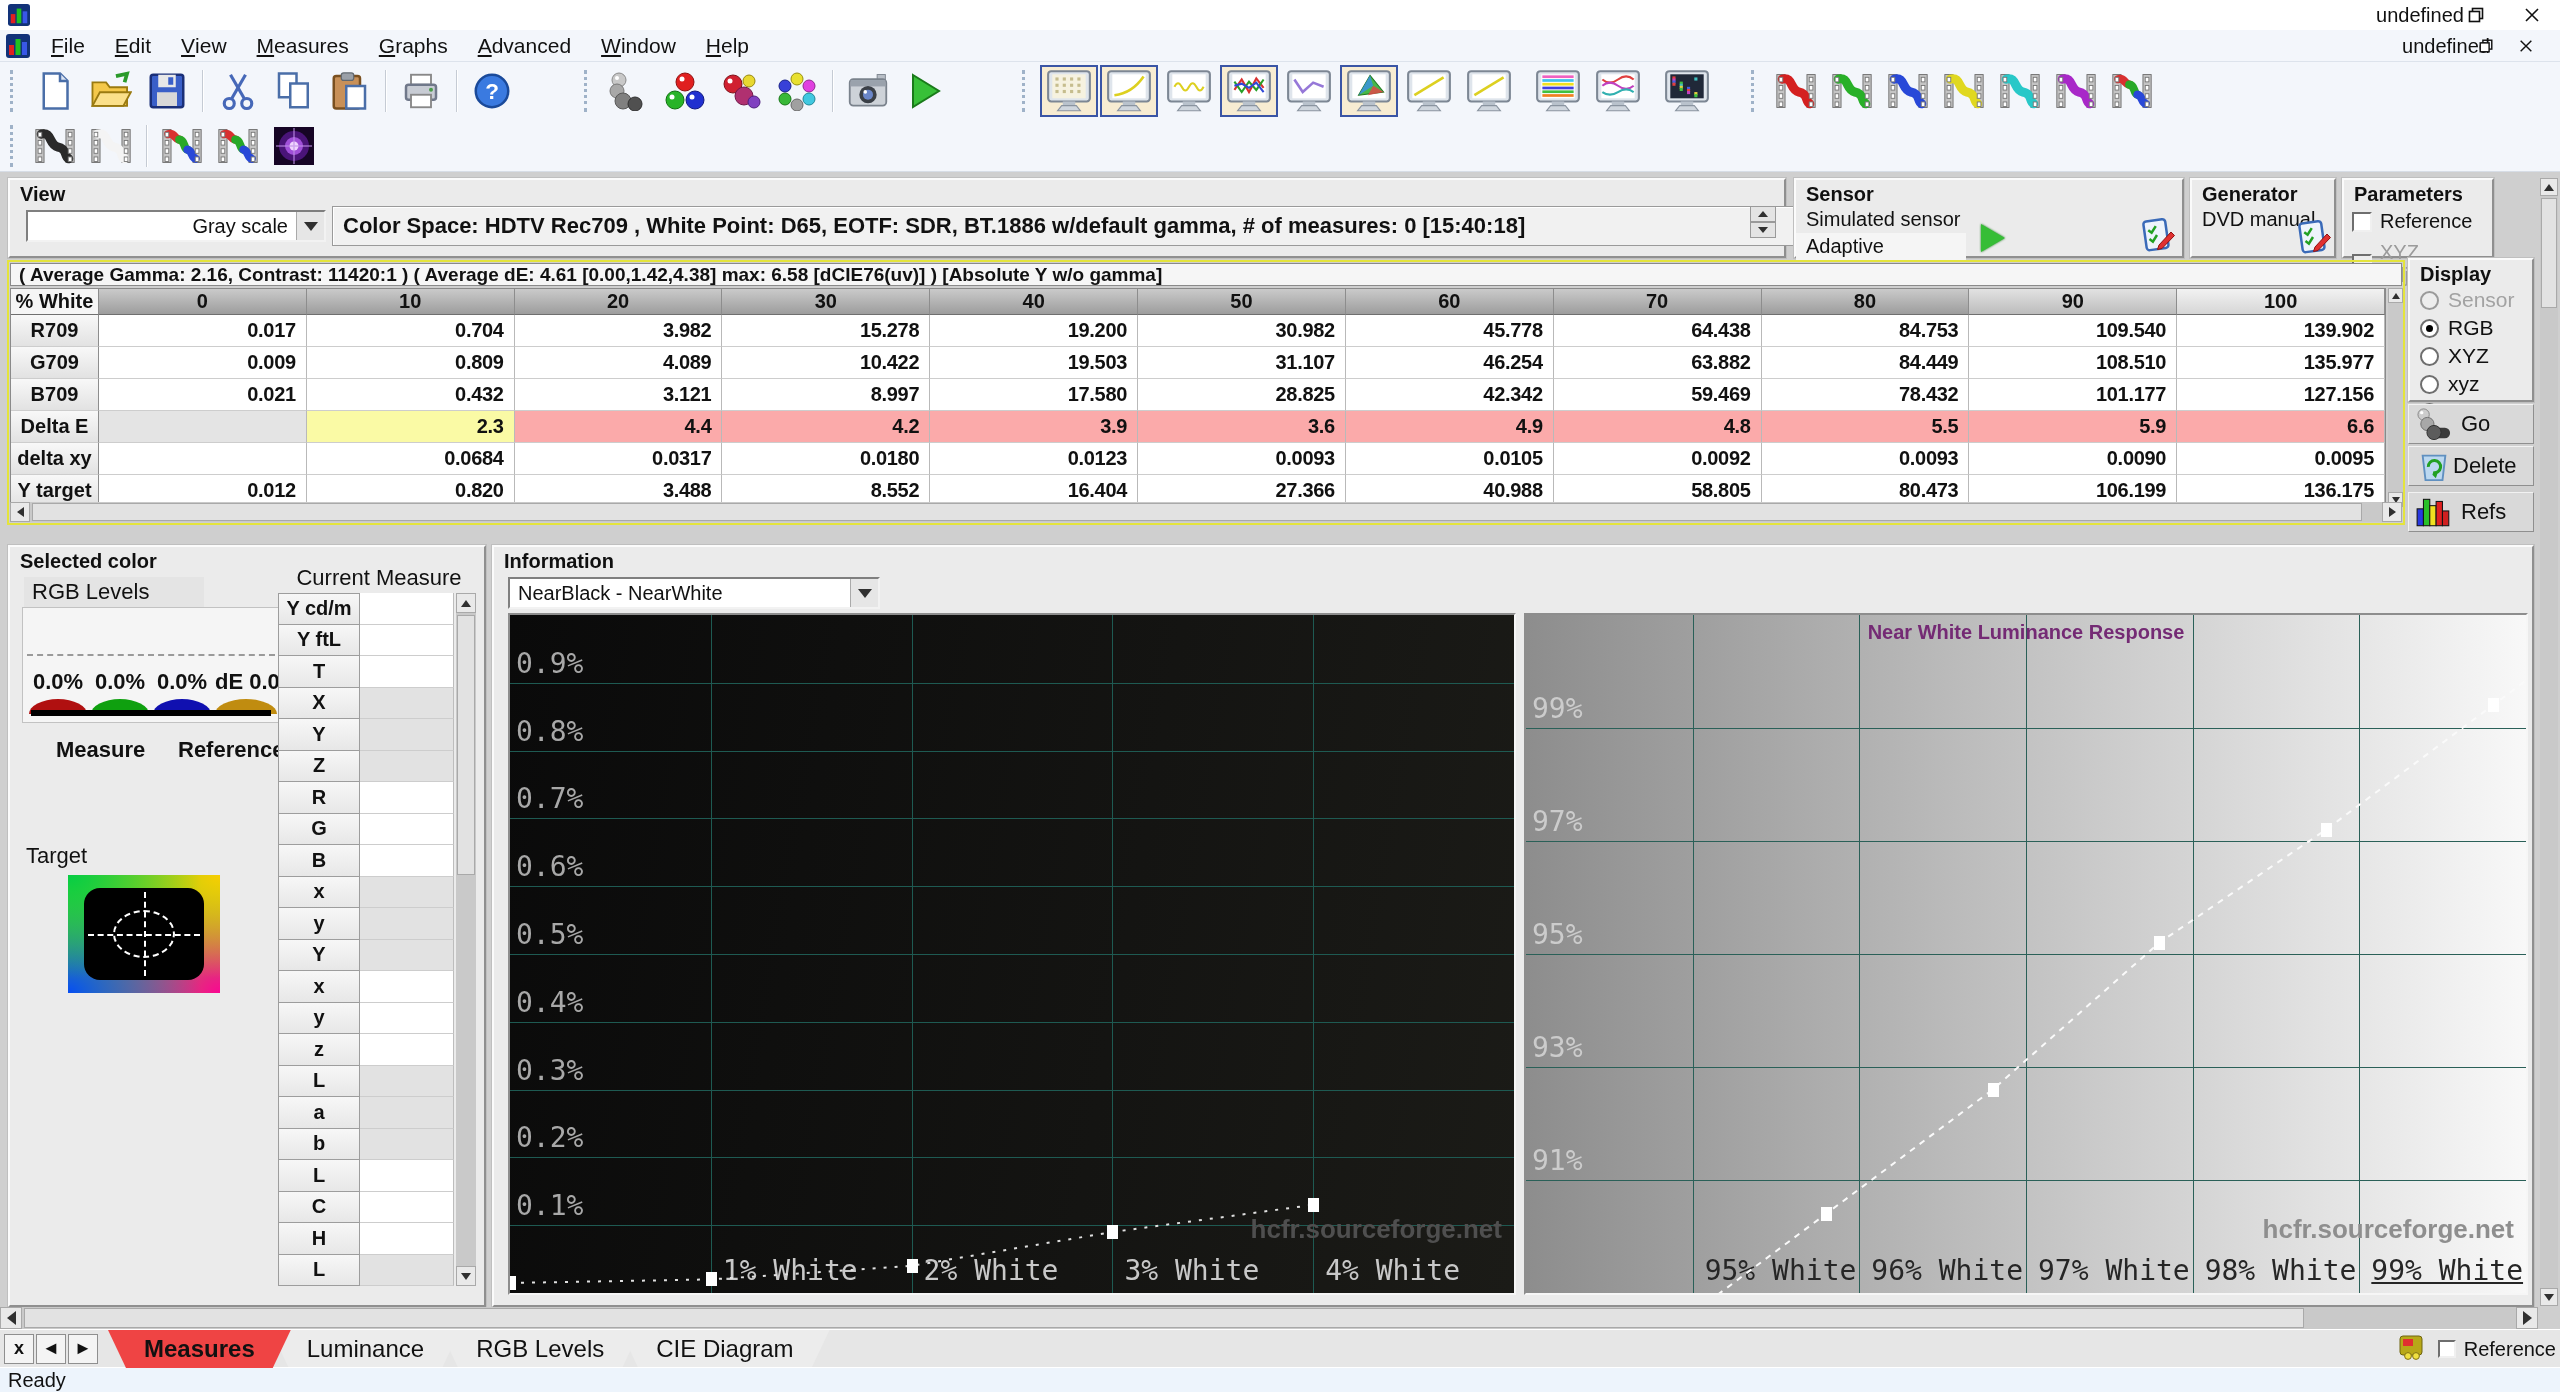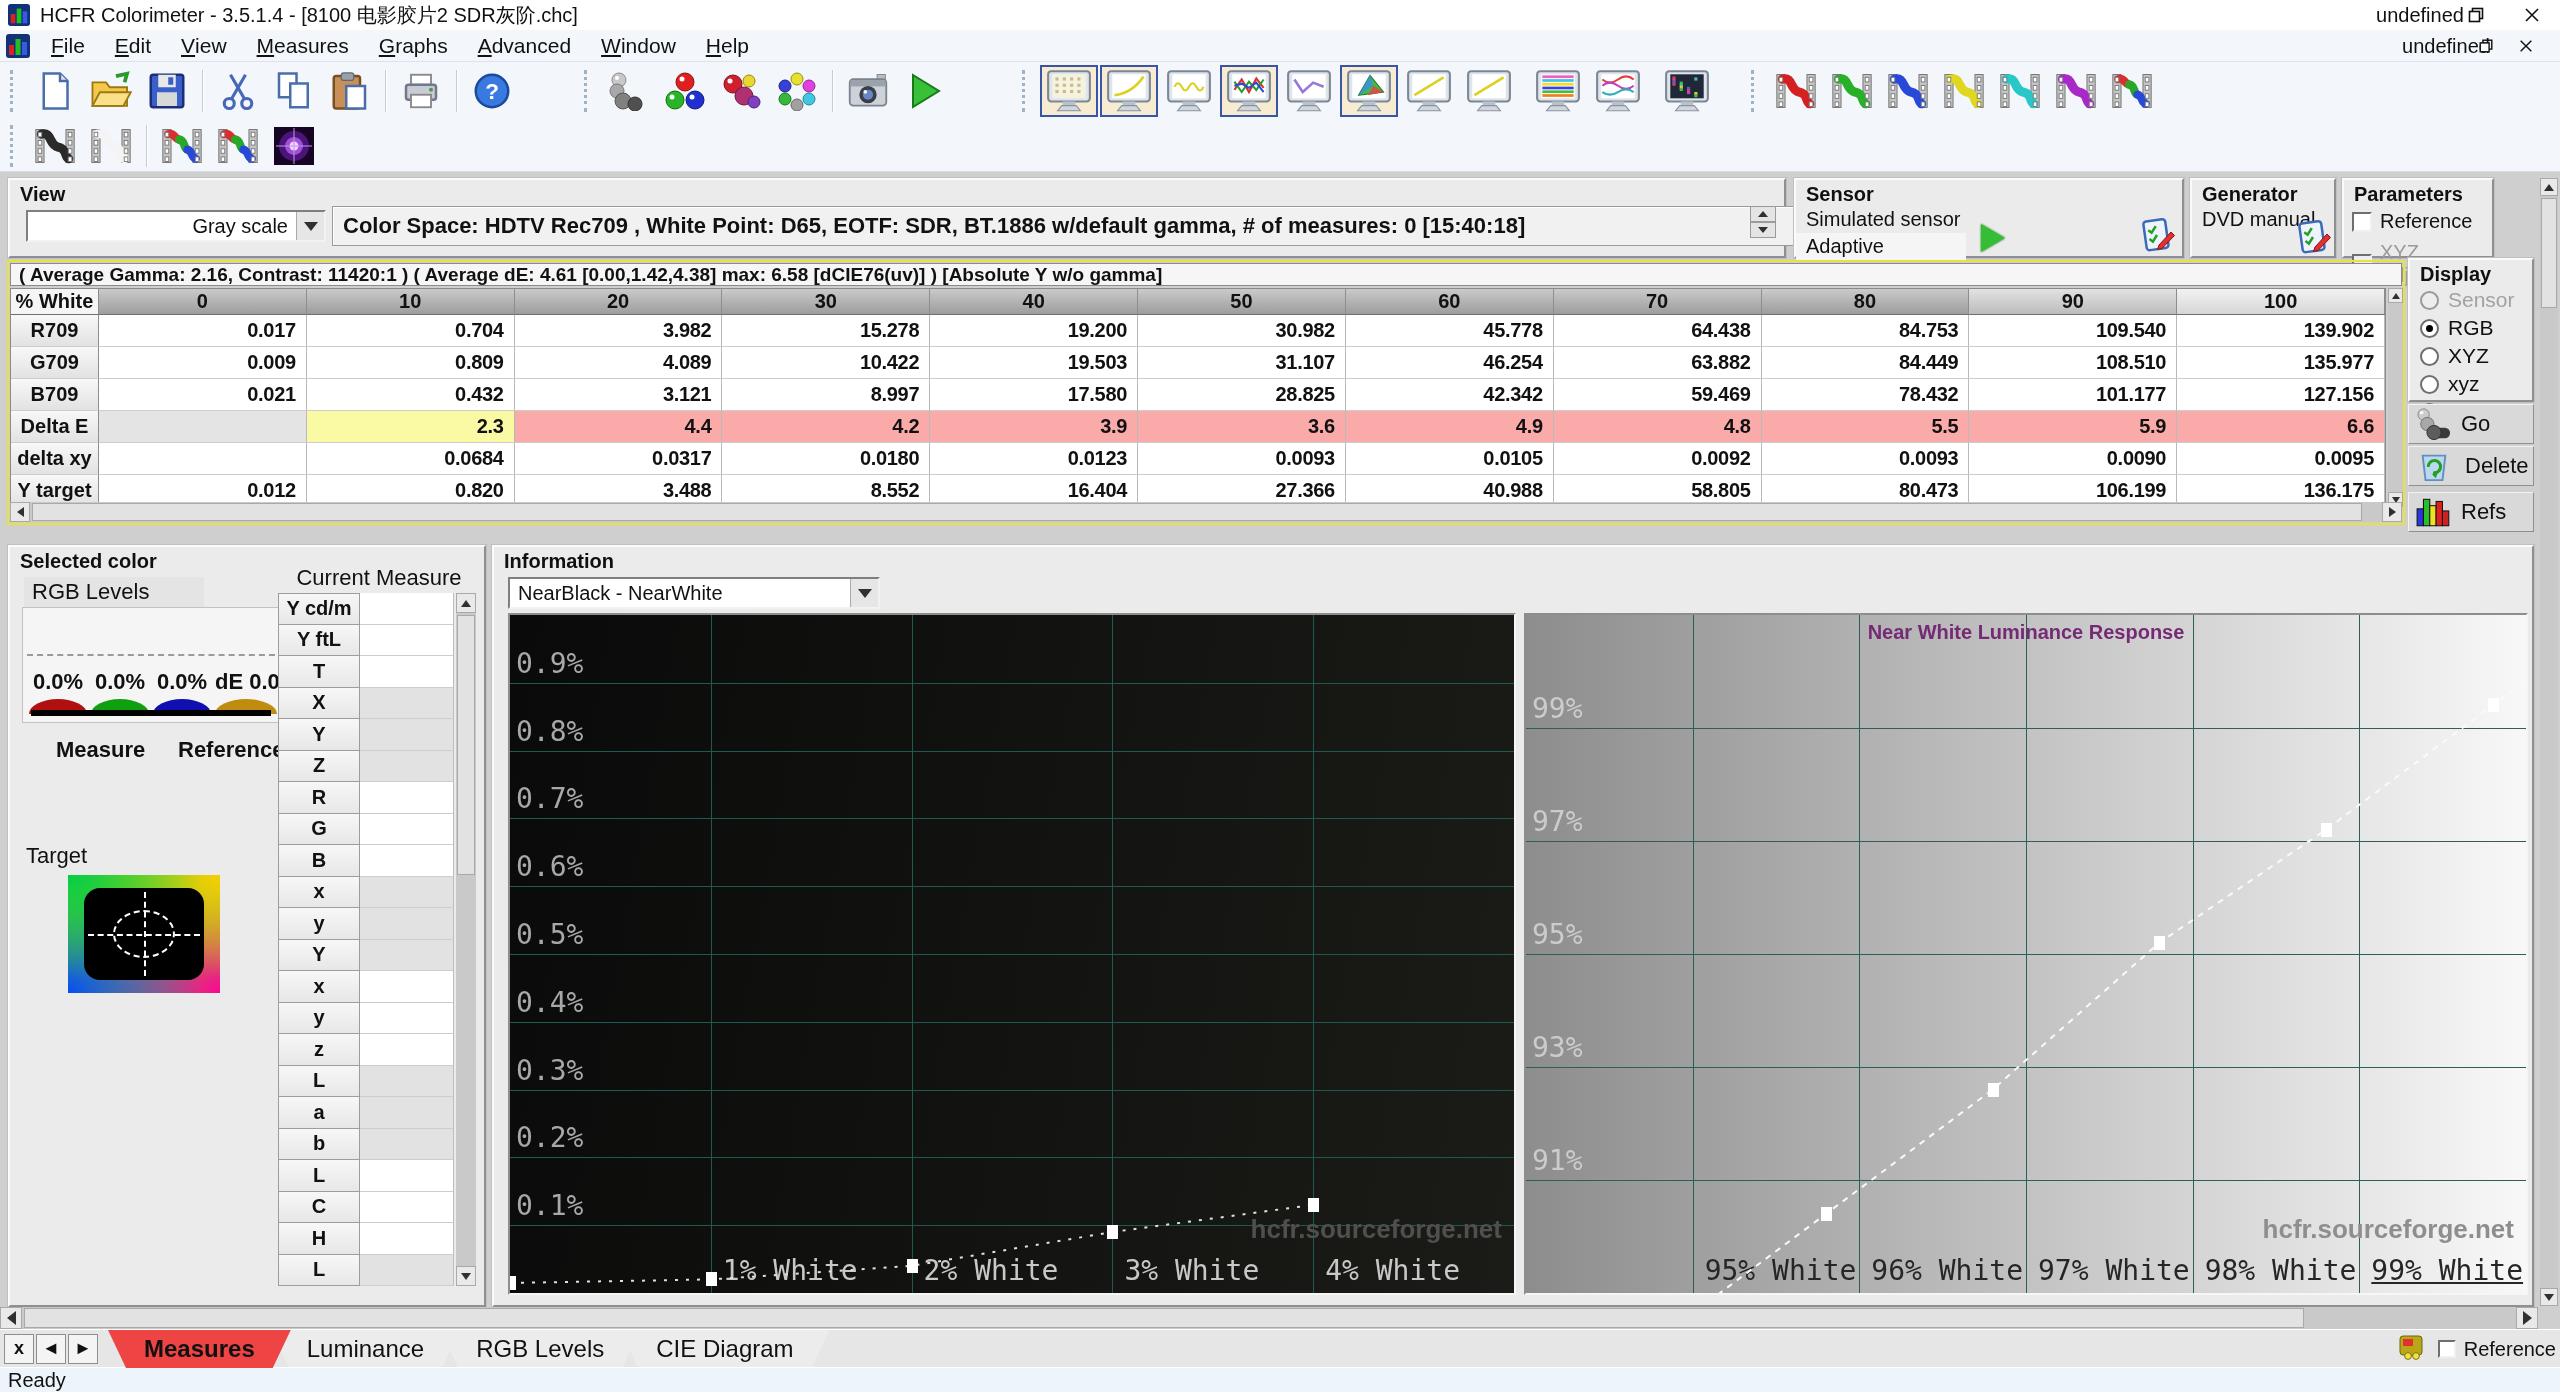--- a/index.html
+++ b/index.html
@@ -150,21 +150,20 @@
 </head>
 <body>
 
 <div class="titlebar">
   <div class="app-ico" id="app-ico-1"><svg viewBox="0 0 24 24">
         <rect width="24" height="24" rx="3" fill="#123278"></rect>
         <rect x="3" y="11" width="5" height="10" fill="#e02020"></rect>
         <rect x="9.5" y="5" width="5" height="16" fill="#20c020"></rect>
         <rect x="16" y="8" width="5" height="13" fill="#3858e8"></rect>
       </svg></div>
-  <div class="tb-title">HCFR Colorimeter - 3.5.1.4 - [8100 电影胶片2 SDR灰阶.chc]</div>
   <div class="win-controls" id="win-controls">
       <div class="win-btn">undefined</div>
       <div class="win-btn">
         <svg viewBox="0 0 18 18" fill="none" stroke="#101010" stroke-width="1.6">
           <rect x="5.5" y="2.5" width="10" height="10"></rect>
           <rect x="2.5" y="5.5" width="10" height="10" fill="#fff"></rect>
         </svg>
       </div>
       <div class="win-btn">
         <svg viewBox="0 0 18 18">
@@ -1137,21 +1136,21 @@
 <div style="position: absolute; left: 2408px; top: 404px; width: 126px; height: 40px; background: rgb(217, 217, 217); border-width: 1px; border-style: solid; border-image: initial; border-color: rgb(242, 242, 242) rgb(143, 143, 143) rgb(143, 143, 143) rgb(242, 242, 242); display: flex; align-items: center; gap: 8px; padding: 0px 6px; font-size: 22px;">
     <div style="width: 38px; height: 34px; flex: 0 0 auto;"><svg viewBox="0 0 40 36" style="width: 38px; height: 34px;">
         <circle cx="9" cy="8" r="6" fill="#cccccc" stroke="#858585"></circle>
         <circle cx="13" cy="18" r="7" fill="#a8a8a8" stroke="#6e6e6e"></circle>
         <rect x="15" y="22" width="22" height="11" rx="5.5" fill="#3a3a3a"></rect>
         <circle cx="20" cy="27" r="7.5" fill="#5c5c5c" stroke="#2e2e2e"></circle>
         <circle cx="7" cy="6" r="1.8" fill="#fff"></circle>
       </svg></div>
     <div>Go</div>
   </div>
-<div style="position: absolute; left: 2408px; top: 446px; width: 126px; height: 40px; background: rgb(217, 217, 217); border-width: 1px; border-style: solid; border-image: initial; border-color: rgb(242, 242, 242) rgb(143, 143, 143) rgb(143, 143, 143) rgb(242, 242, 242); display: flex; align-items: center; gap: 12px; padding: 0px 6px; font-size: 22px;">
+<div style="position: absolute; left: 2408px; top: 446px; width: 126px; height: 40px; background: rgb(217, 217, 217); border-width: 1px; border-style: solid; border-image: initial; border-color: rgb(242, 242, 242) rgb(143, 143, 143) rgb(143, 143, 143) rgb(242, 242, 242); display: flex; align-items: center; gap: 0; padding: 0px 6px; font-size: 22px;">
     <div style="width: 38px; height: 34px; flex: 0 0 auto;"><svg viewBox="0 0 36 36" style="width: 38px; height: 34px;">
         <path d="M6 7 h24 l-3 26 h-18 z" fill="#bcd8f0" stroke="#6090c0" stroke-width="2"></path>
         <path d="M12 19 a6.5 6.5 0 1 1 5 6" fill="none" stroke="#22a022" stroke-width="3.2"></path>
         <path d="M16 27 l6 -2.5 l-2 6.5 z" fill="#22a022"></path>
       </svg></div>
     <div>Delete</div>
   </div>
 <div style="position: absolute; left: 2408px; top: 492px; width: 126px; height: 40px; background: rgb(217, 217, 217); border-width: 1px; border-style: solid; border-image: initial; border-color: rgb(242, 242, 242) rgb(143, 143, 143) rgb(143, 143, 143) rgb(242, 242, 242); display: flex; align-items: center; gap: 8px; padding: 0px 6px; font-size: 22px;">
     <div style="width: 38px; height: 34px; flex: 0 0 auto;"><svg viewBox="0 0 36 30" style="width: 38px; height: 34px;">
         <g stroke="#141414" stroke-width="1">

